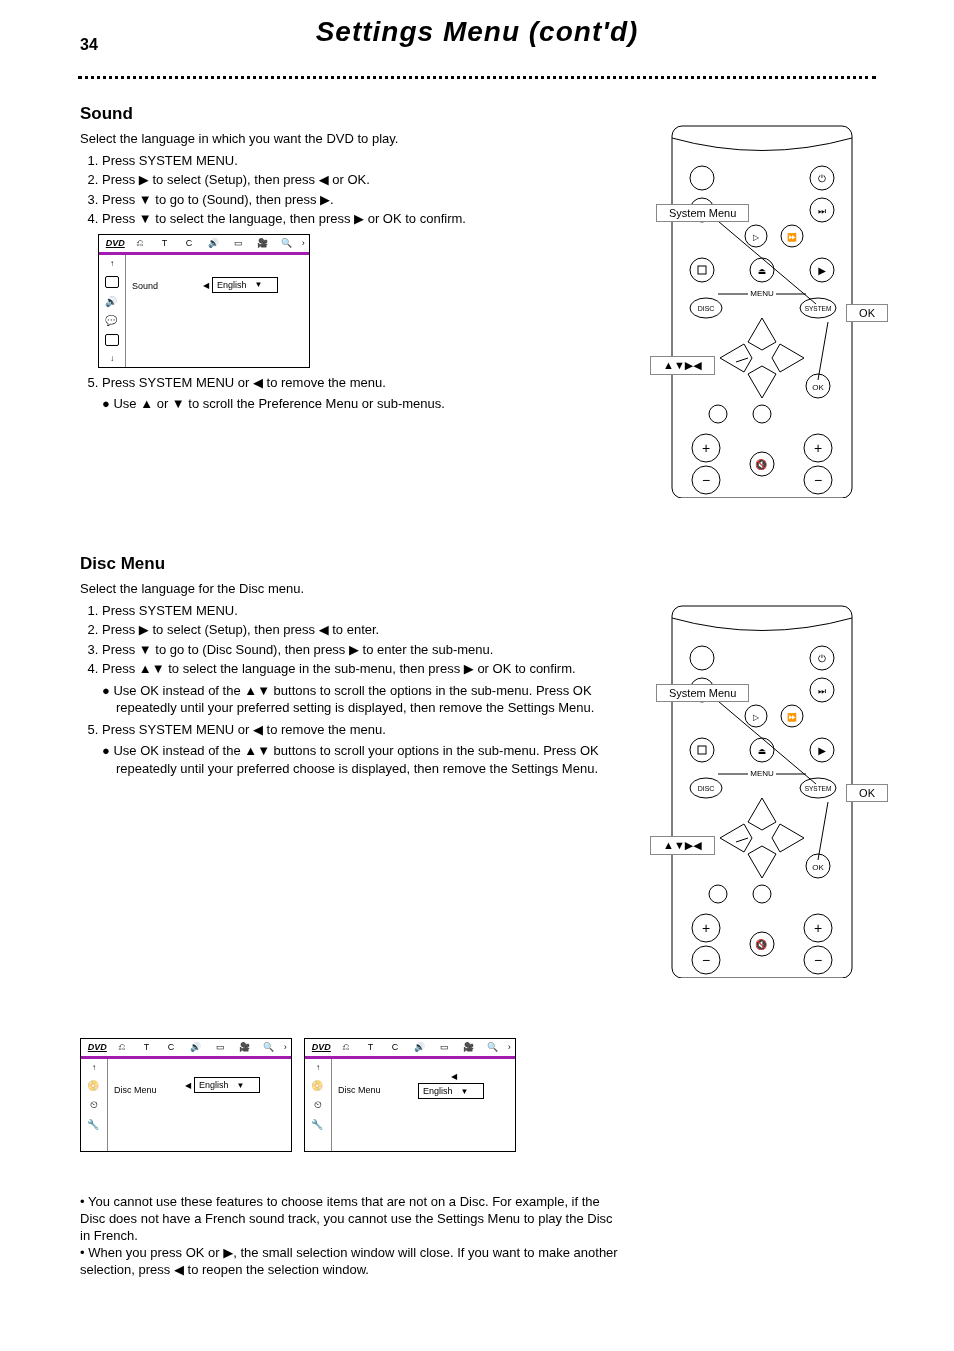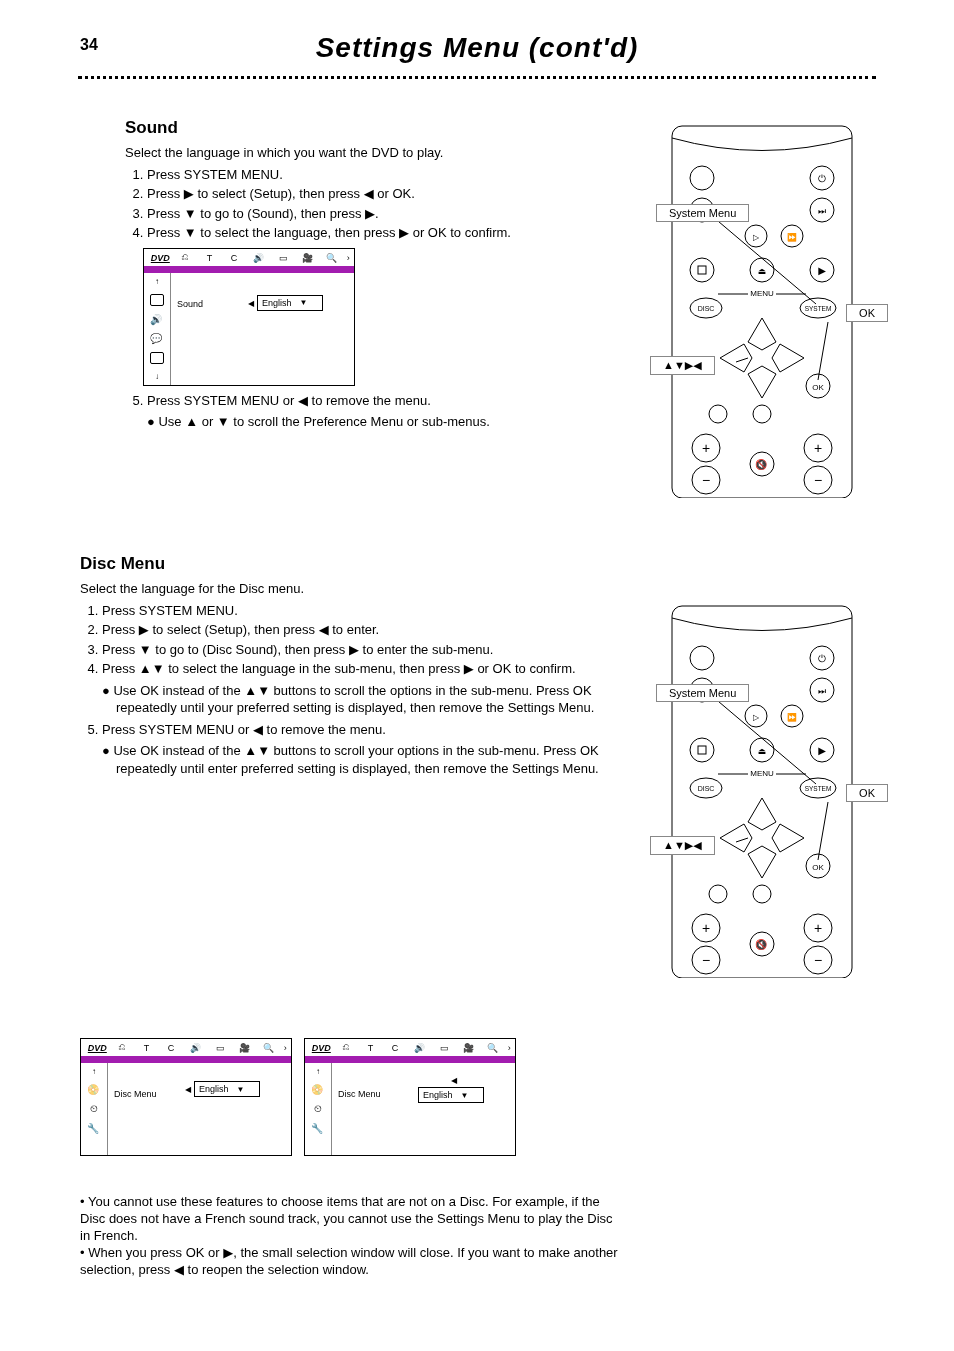--- a/index.html
+++ b/index.html
@@ -17,21 +17,21 @@
 }
 .page-number {
   position: absolute;
   top: 36px;
   left: 80px;
   font-size: 16px;
   font-weight: bold;
 }
 .page-title {
   position: absolute;
-  top: 32px;
+  top: 16px;
   left: 50%;
   transform: translateX(-50%);
   font-size: 28px;
   font-weight: bold;
   font-style: italic;
   letter-spacing: 1px;
 }
 .dotted-rule {
   position: absolute;
   top: 76px;
@@ -77,23 +77,23 @@
 }
 .submenu {
   width: 210px;
   border: 1px solid #000;
   background: #fff;
   font-size: 9px;
   position: absolute;
 }
 .submenu .icon-row {
   display: flex;
-  border-bottom: 7px solid #a21caf;
+  border-bottom: 3px solid #a21caf;
   padding: 3px 2px;
-  align-items: flex-end;
+  align-items: flex-start;
 }
 .submenu .icon-row span {
   flex: 1;
   text-align: center;
   font-size: 9px;
 }
 .submenu .dvd-label {
   font-weight: bold;
   font-style: italic;
   text-decoration: underline;
@@ -181,21 +181,21 @@
 
 <div class="page">
   <div class="page-number">34</div>
   <div class="page-title">Settings Menu (cont'd)</div>
   <div class="dotted-rule"></div>
 
   <div class="main">
 
     <div class="left-col">
 
-      <div class="section" style="top:18px;margin-left:45px;">
+      <div class="section" style="top:4px;">
         <div class="h1">Sound</div>
         <div class="body">
           <div>Select the language in which you want the DVD to play.</div>
           <ol class="steps">
             <li>Press SYSTEM MENU.</li>
             <li>Press ▶ to select     (Setup), then press ◀ or OK.</li>
             <li>Press ▼ to go to      (Sound), then press ▶.</li>
             <li>Press ▼ to select the language, then press ▶ or OK to confirm.</li>
           </ol>
         </div>
@@ -252,21 +252,21 @@
             <li>Press ▼ to go to      (Disc Sound), then press ▶ to enter the sub-menu.</li>
             <li>Press ▲▼ to select the language in the sub-menu, then press ▶ or OK to confirm.</li>
           </ol>
           <div style="margin-left:22px; margin-top:2px; text-indent:-14px; padding-left:14px;">
             ● <span>Use OK instead of the ▲▼ buttons to scroll the options in the sub-menu. Press OK repeatedly until your preferred setting is displayed, then remove the Settings Menu.</span>
           </div>
           <ol class="steps" start="5" style="margin-top:4px;">
             <li>Press SYSTEM MENU or ◀ to remove the menu.</li>
           </ol>
           <div style="margin-left:22px; margin-top:2px; text-indent:-14px; padding-left:14px;">
-            ● <span>Use OK instead of the ▲▼ buttons to scroll your options in the sub-menu. Press OK repeatedly until enter preferred setting is displayed, then remove the Settings Menu.</span>
+            ● <span>Use OK instead of the ▲▼ buttons to scroll your options in the sub-menu. Press OK repeatedly until your preferred choose is displayed, then remove the Settings Menu.</span>
           </div>
         </div>
       </div>
 
       <div class="footer-submenus">
         <div class="submenu" style="position:relative;">
           <div class="icon-row">
             <span class="dvd-label">DVD</span>
             <span>⎌</span>
             <span>T</span>

